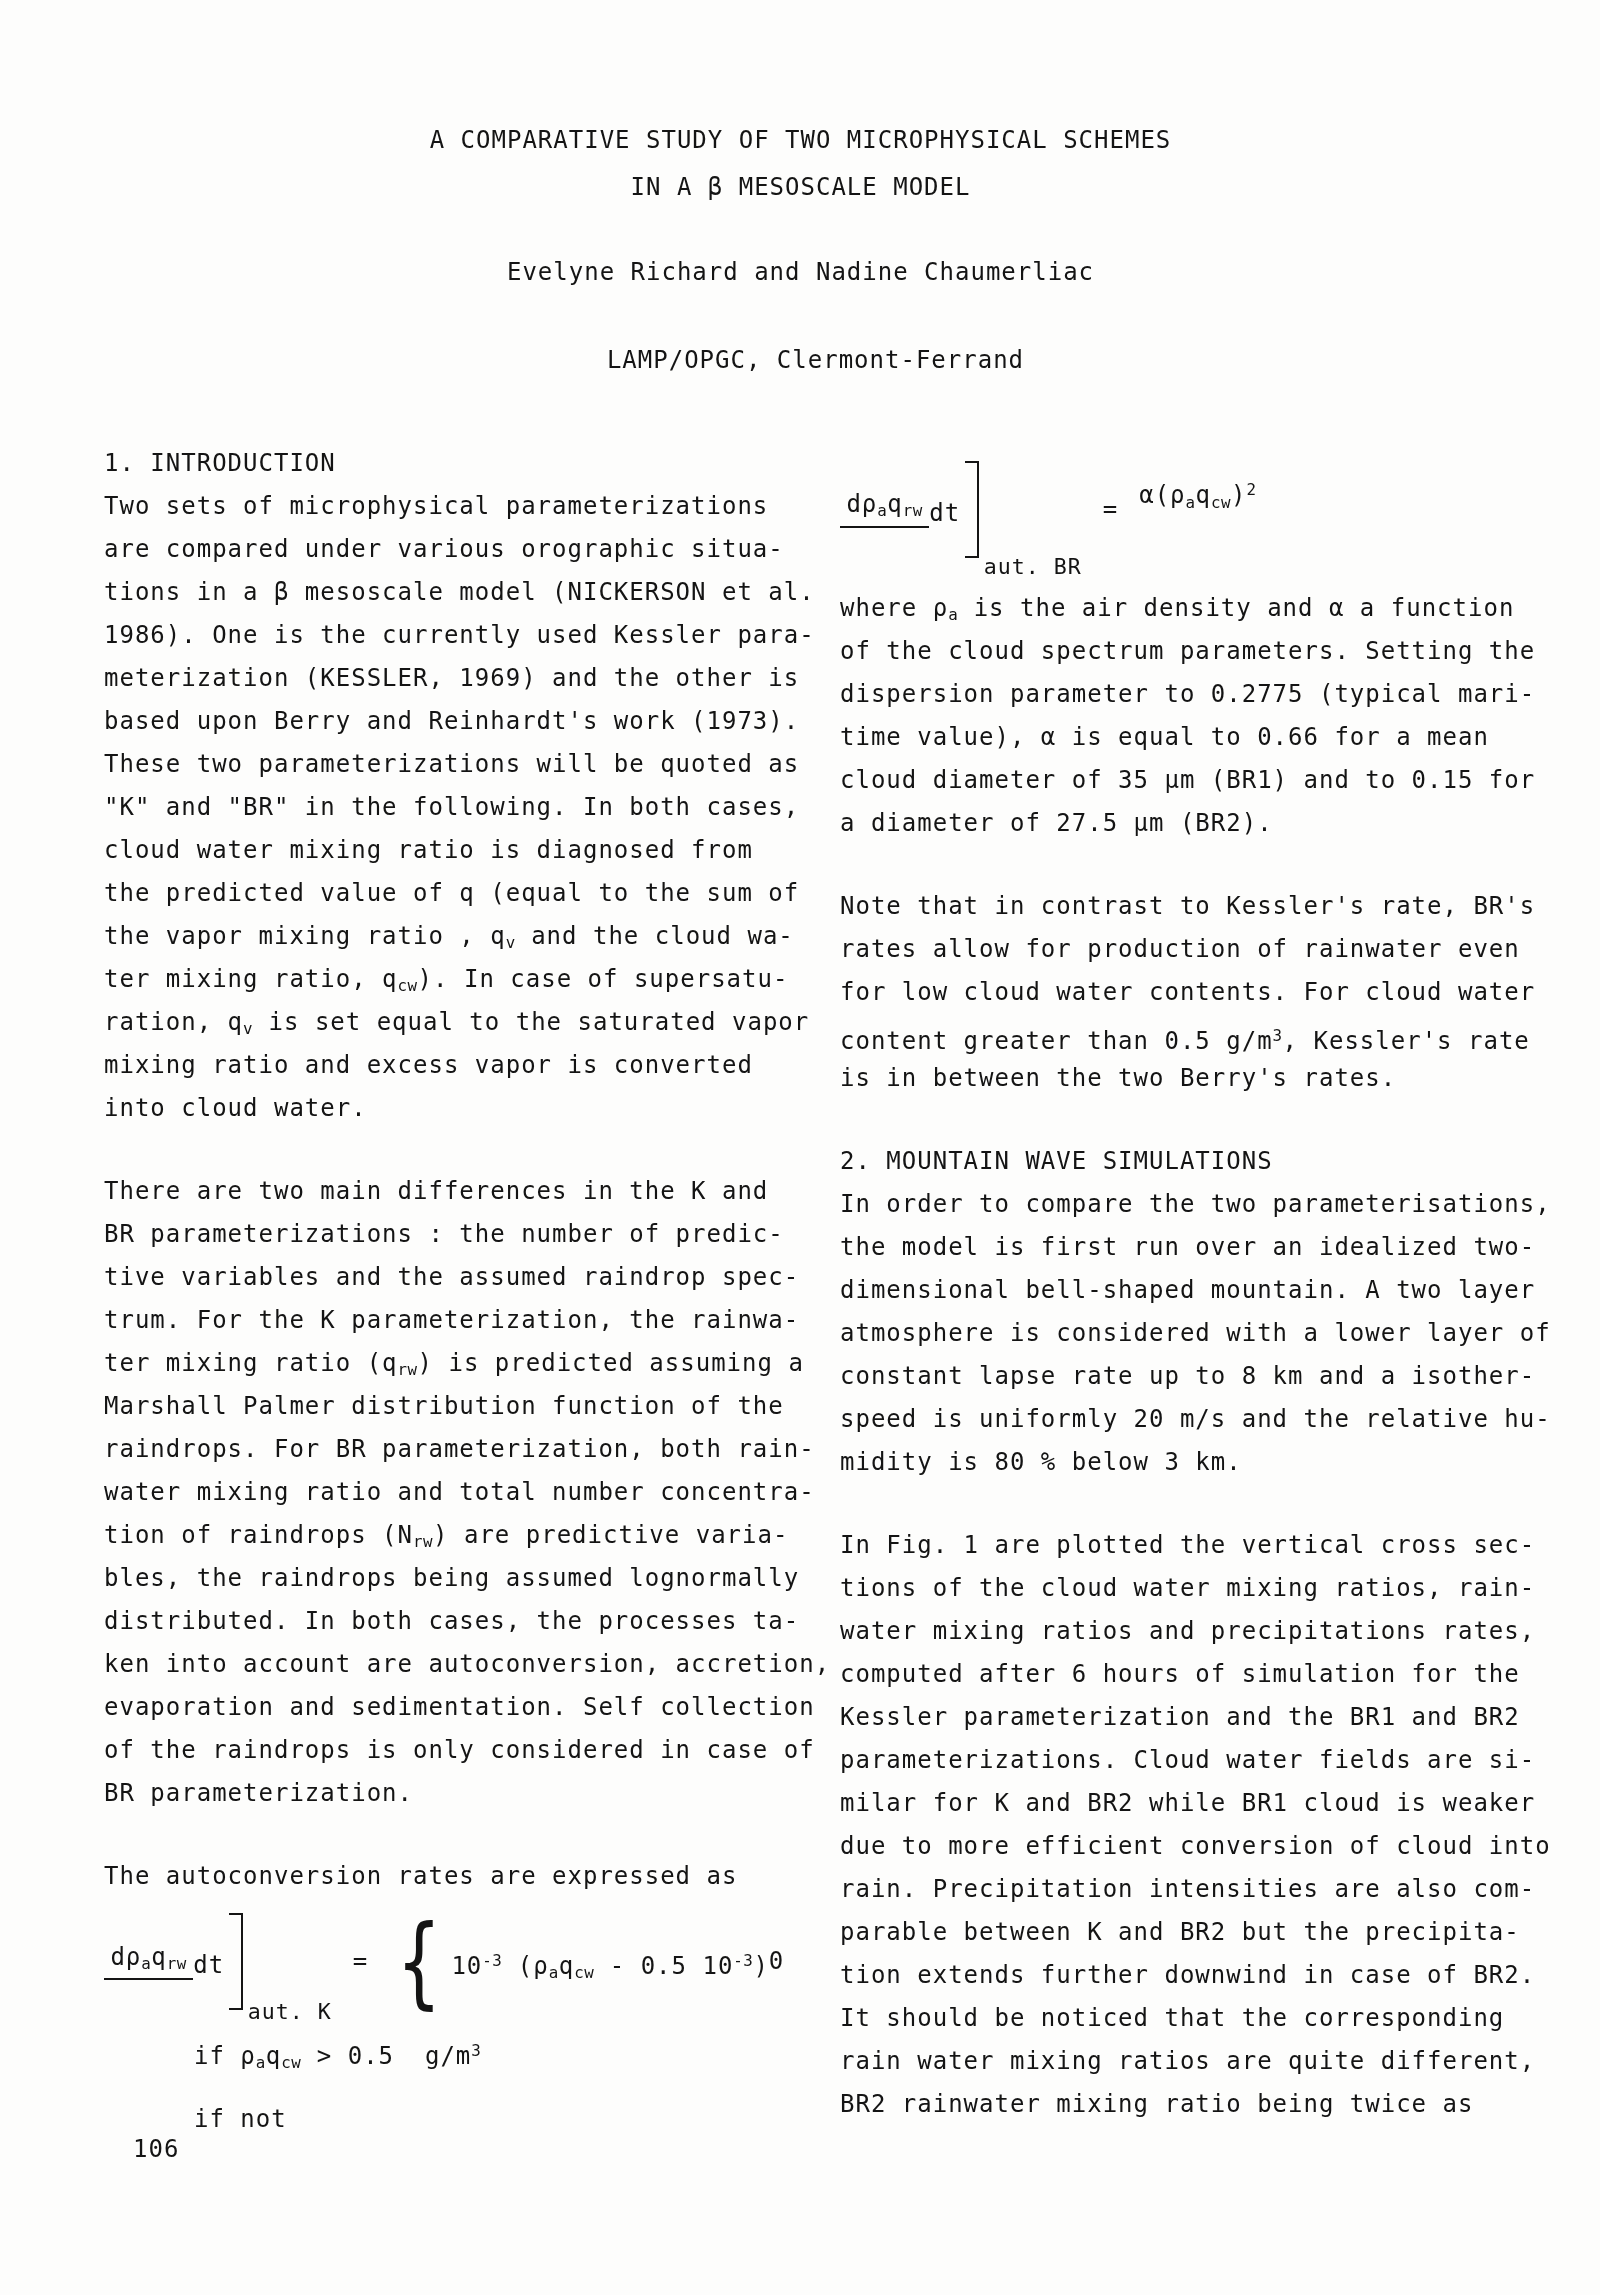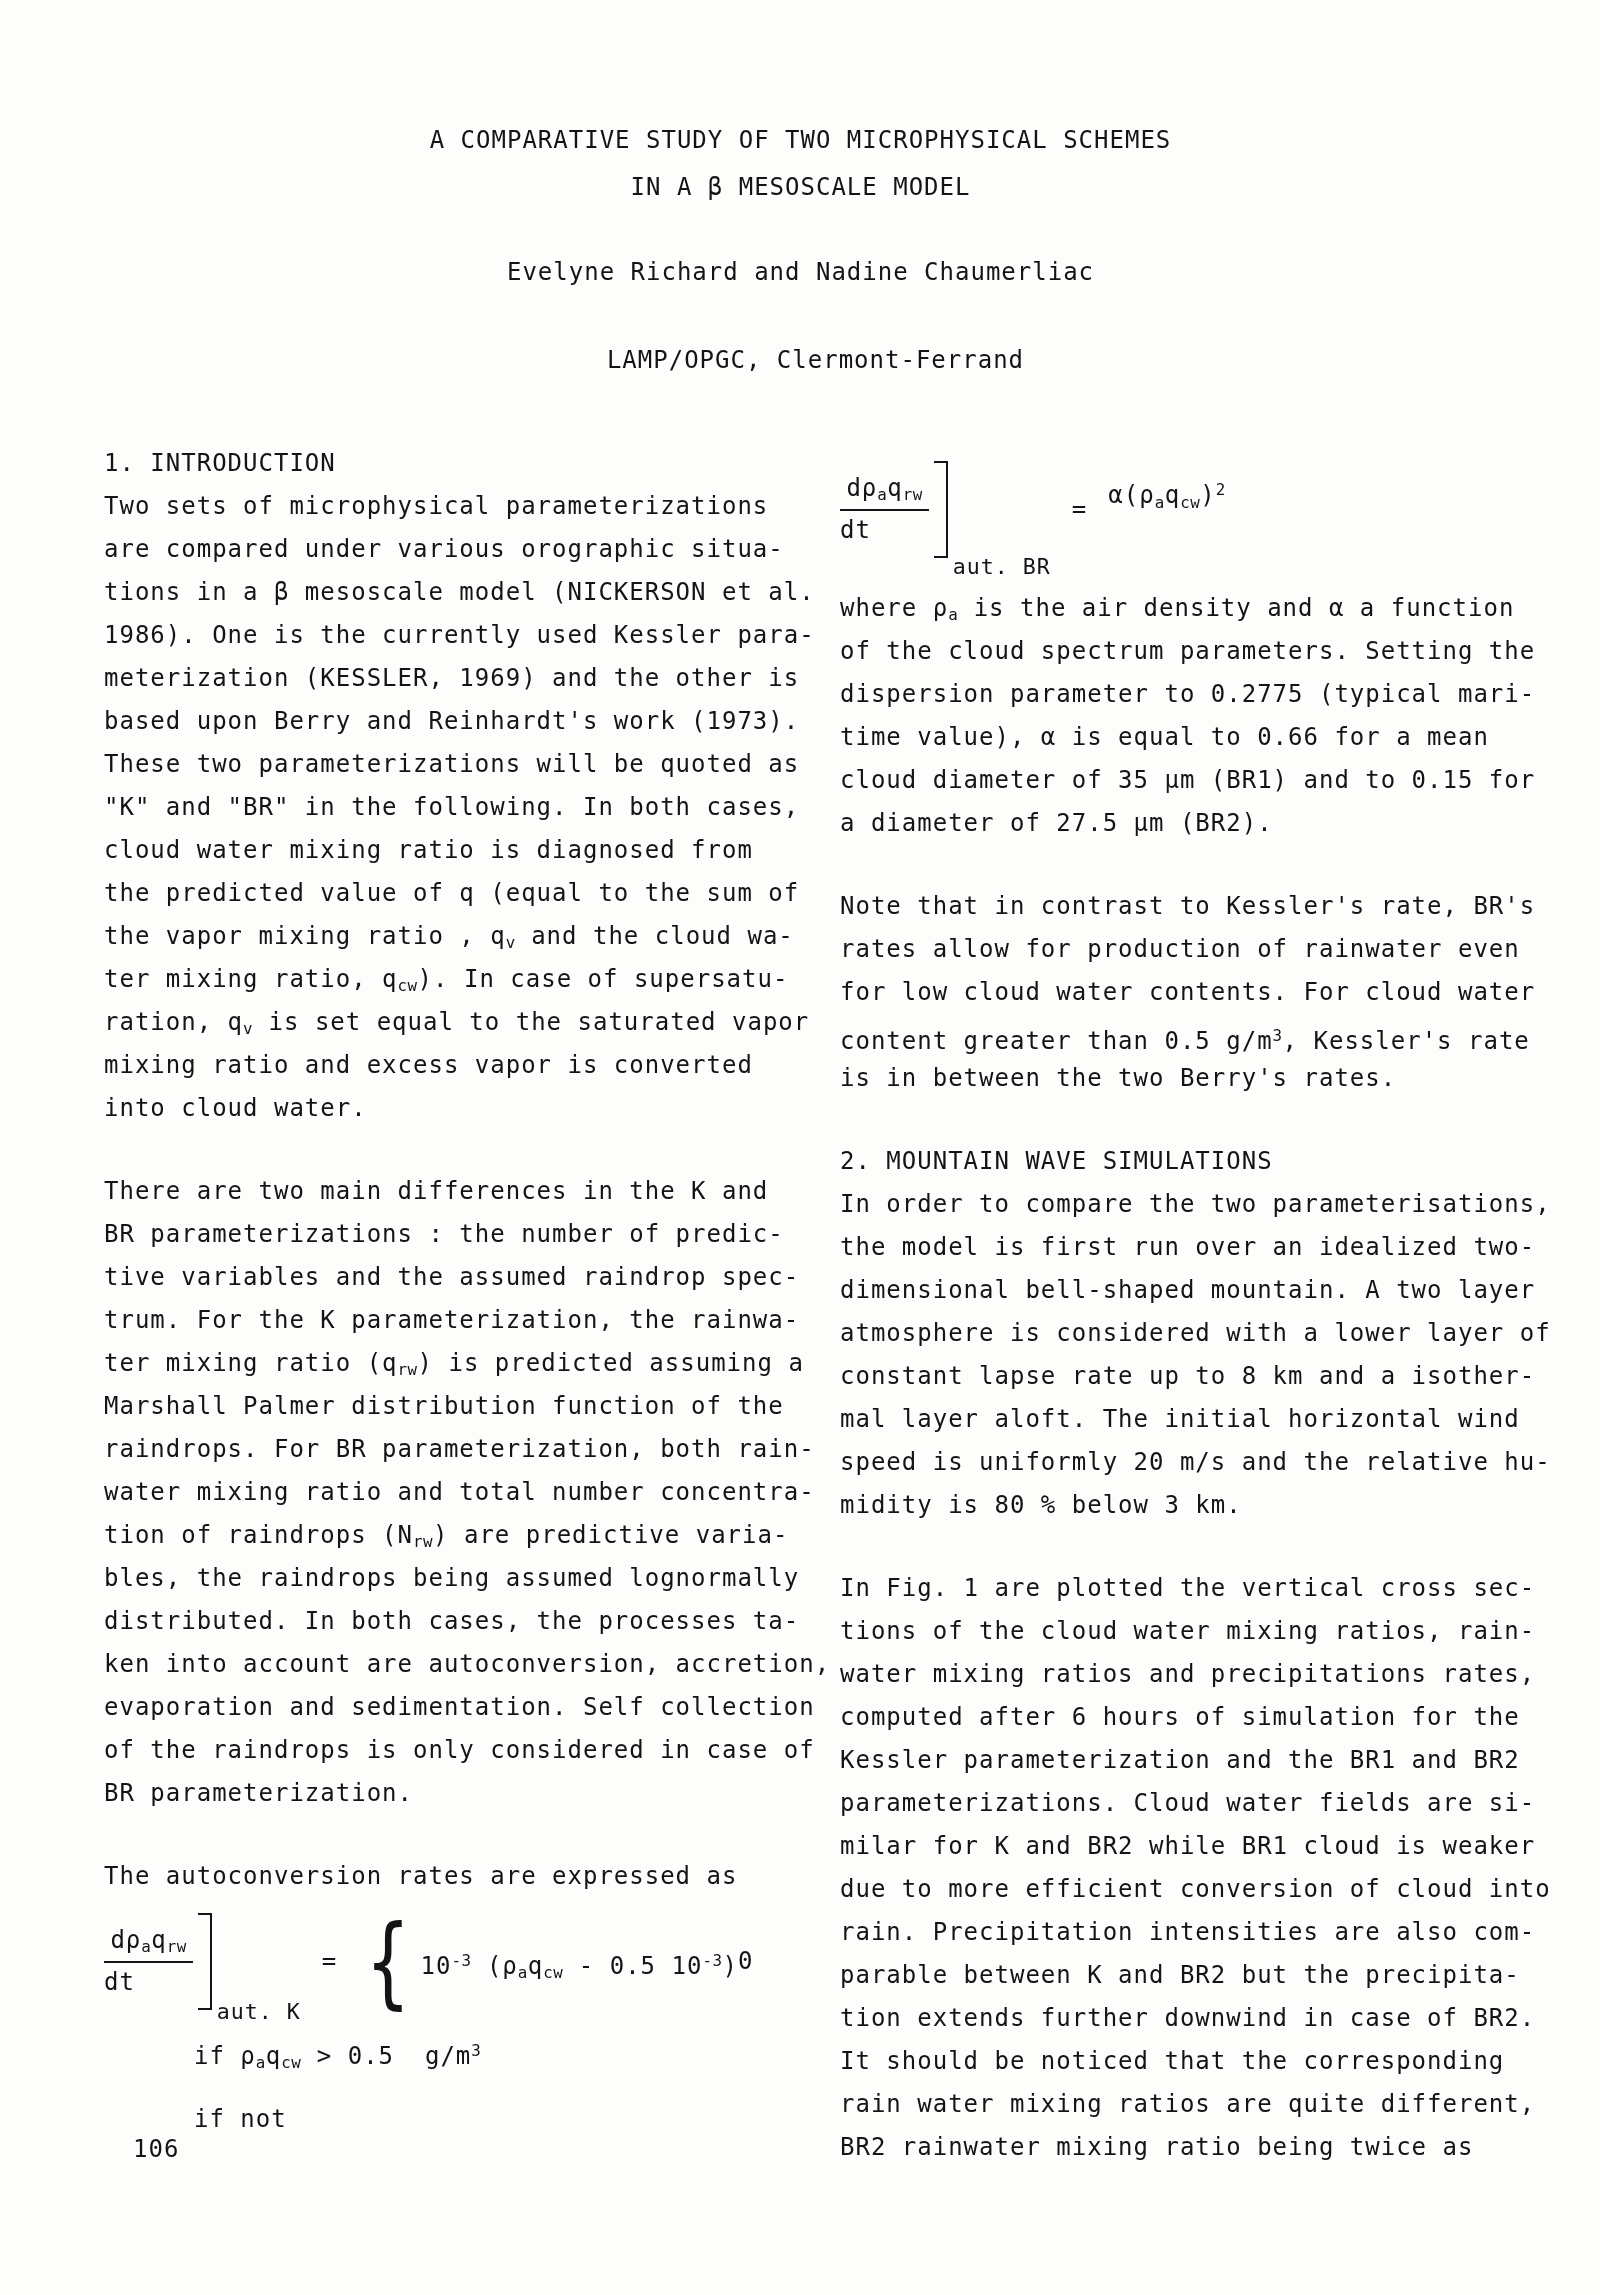--- a/index.html
+++ b/index.html
@@ -20,21 +20,21 @@
   .affil{top:346px;margin-left:15px;}
   .columns{position:absolute;top:442px;left:104px;display:flex;gap:8px;}
   .col{width:728px;}
   .tline{white-space:pre;line-height:43px;height:43px;}
   sub{font-size:0.66em;vertical-align:-0.28em;letter-spacing:0.5px;}
   sup{font-size:0.66em;vertical-align:0.5em;letter-spacing:0.5px;}
   .gap{height:40px;}
   .equation{display:flex;align-items:center;}
   .eq-left{height:120px;margin:3.2px 0 8px;}
   .eq-right{height:134px;margin-bottom:11.2px;}
-  .frac{display:inline-flex;flex-direction:column;align-items:flex-start;}
+  .frac{display:inline-flex;flex-direction:row;align-items:flex-end;}
   .frac .num{border-bottom:2.4px solid #141414;padding:0 6.4px 4.8px;line-height:1.2;}
   .frac .den{padding-top:4.8px;line-height:1.2;}
   .rbrk{width:12px;height:93px;border-top:2.4px solid #141414;border-right:2.4px solid #141414;border-bottom:2.4px solid #141414;margin-left:4.8px;}
   .eqsub{align-self:flex-end;transform:translateY(3.2px);margin-left:4.8px;font-size:0.9em;white-space:pre;}
   .eqs{margin:0 21px;}
   .brace{font-size:99px;line-height:1;transform:scaleX(0.72);margin-right:1.6px;font-weight:400;}
   .cases{display:flex;flex-direction:row;}
   .cases .tline{height:42px;line-height:42px;}
   .rhs{transform:translateY(-12.8px);white-space:pre;}
   .indent1{padding-left:90px;}
@@ -142,21 +142,20 @@
           <div class="tline">is in between the two Berry's rates.</div>
         </div>
       <div class="gap"></div>
       <div>
           <div class="tline">2. MOUNTAIN WAVE SIMULATIONS</div>
           <div class="tline">In order to compare the two parameterisations,</div>
           <div class="tline">the model is first run over an idealized two-</div>
           <div class="tline">dimensional bell-shaped mountain. A two layer</div>
           <div class="tline">atmosphere is considered with a lower layer of</div>
           <div class="tline">constant lapse rate up to 8 km and a isother-</div>
-          <div class="tline">mal layer aloft. The initial horizontal wind</div>
           <div class="tline">speed is uniformly 20 m/s and the relative hu-</div>
           <div class="tline">midity is 80 % below 3 km.</div>
         </div>
       <div class="gap"></div>
       <div>
           <div class="tline">In Fig. 1 are plotted the vertical cross sec-</div>
           <div class="tline">tions of the cloud water mixing ratios, rain-</div>
           <div class="tline">water mixing ratios and precipitations rates,</div>
           <div class="tline">computed after 6 hours of simulation for the</div>
           <div class="tline">Kessler parameterization and the BR1 and BR2</div>

